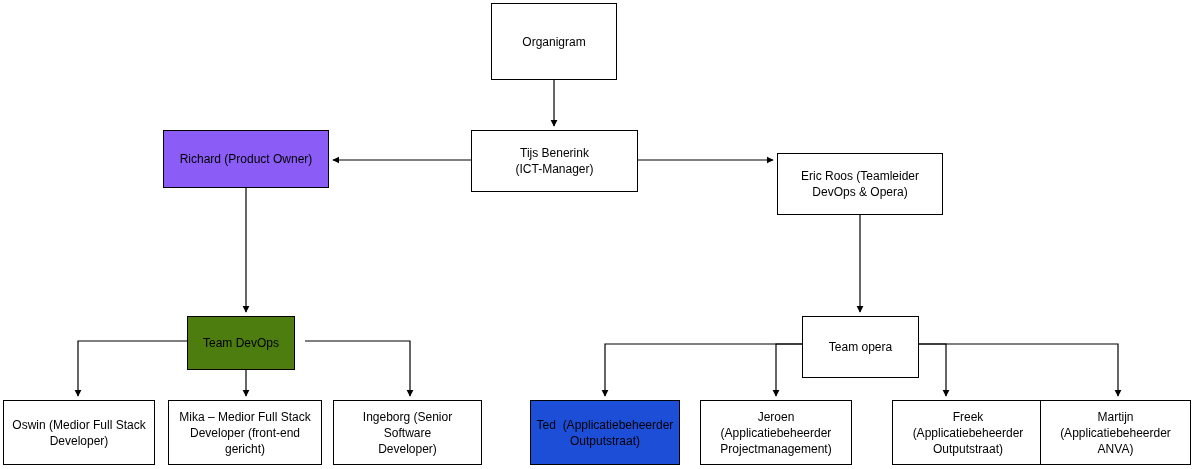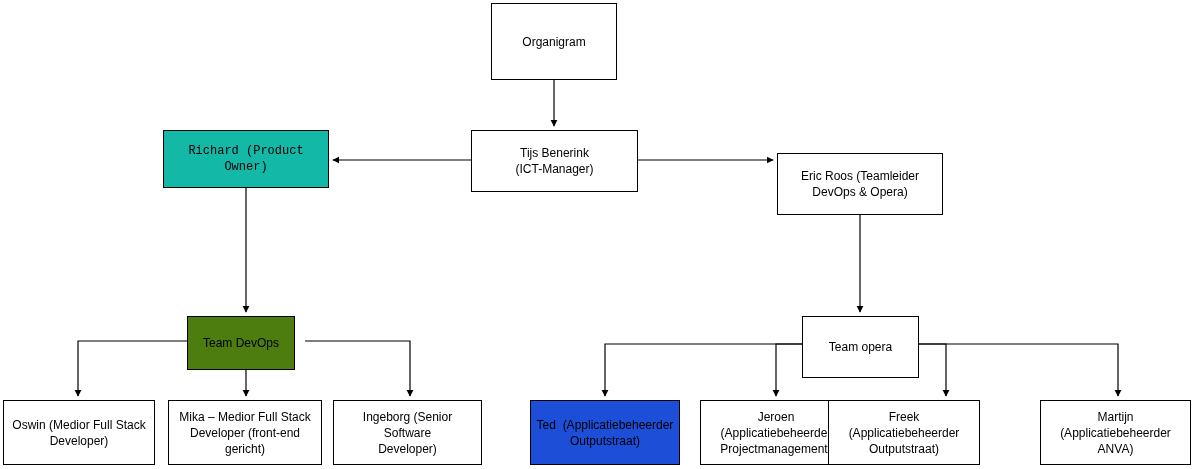--- a/index.html
+++ b/index.html
@@ -77,21 +77,21 @@
       <path d="M 919 344 L 946 344 L 946 396" marker-end="url(#arrow)"></path>
 
       <path d="M 919 344 L 1118 344 L 1118 396" marker-end="url(#arrow)"></path>
     </g>
   </svg>
 
   <div class="node" style="left: 491px; top: 3px; width: 126px; height: 77px; background: rgb(255, 255, 255); border-color: rgb(0, 0, 0); color: rgb(0, 0, 0);">
     <span>Organigram</span>
   </div>
 
-  <div class="node" style="left: 163px; top: 130px; width: 166px; height: 58px; background: #14b8a6; border-color: rgb(0, 0, 0); color: rgb(0, 0, 0); font-family: Liberation Mono, monospace;">
+  <div class="node" style="left: 163px; top: 130px; width: 166px; height: 58px; background: #8b5cf6; border-color: rgb(0, 0, 0); color: rgb(0, 0, 0);">
     <span>Richard (Product Owner)</span>
   </div>
 
   <div class="node" style="left: 471px; top: 130px; width: 167px; height: 62px; background: rgb(255, 255, 255); border-color: rgb(0, 0, 0); color: rgb(0, 0, 0);">
     <span>Tijs Benerink
 (ICT-Manager)</span>
   </div>
 
   <div class="node" style="left: 777px; top: 129px; width: 166px; height: 62px; background: rgb(255, 255, 255); border-color: rgb(0, 0, 0); color: rgb(0, 0, 0); margin-top: 24px;">
     <span>Eric Roos (Teamleider
@@ -126,21 +126,21 @@
     <span>Ted  (Applicatiebeheerder
 Outputstraat)</span>
   </div>
 
   <div class="node" style="left: 700px; top: 400px; width: 152px; height: 65px; background: rgb(255, 255, 255); border-color: rgb(0, 0, 0); color: rgb(0, 0, 0);">
     <span>Jeroen
 (Applicatiebeheerder
 Projectmanagement)</span>
   </div>
 
-  <div class="node" style="left: 828px; top: 400px; width: 152px; height: 65px; background: rgb(255, 255, 255); border-color: rgb(0, 0, 0); color: rgb(0, 0, 0);">
+  <div class="node" style="left: 892px; top: 400px; width: 152px; height: 65px; background: rgb(255, 255, 255); border-color: rgb(0, 0, 0); color: rgb(0, 0, 0);">
     <span>Freek (Applicatiebeheerder
 Outputstraat)</span>
   </div>
 
   <div class="node" style="left: 1040px; top: 400px; width: 151px; height: 65px; background: rgb(255, 255, 255); border-color: rgb(0, 0, 0); color: rgb(0, 0, 0);">
     <span>Martijn
 (Applicatiebeheerder ANVA)</span>
   </div>
 
 </div>

